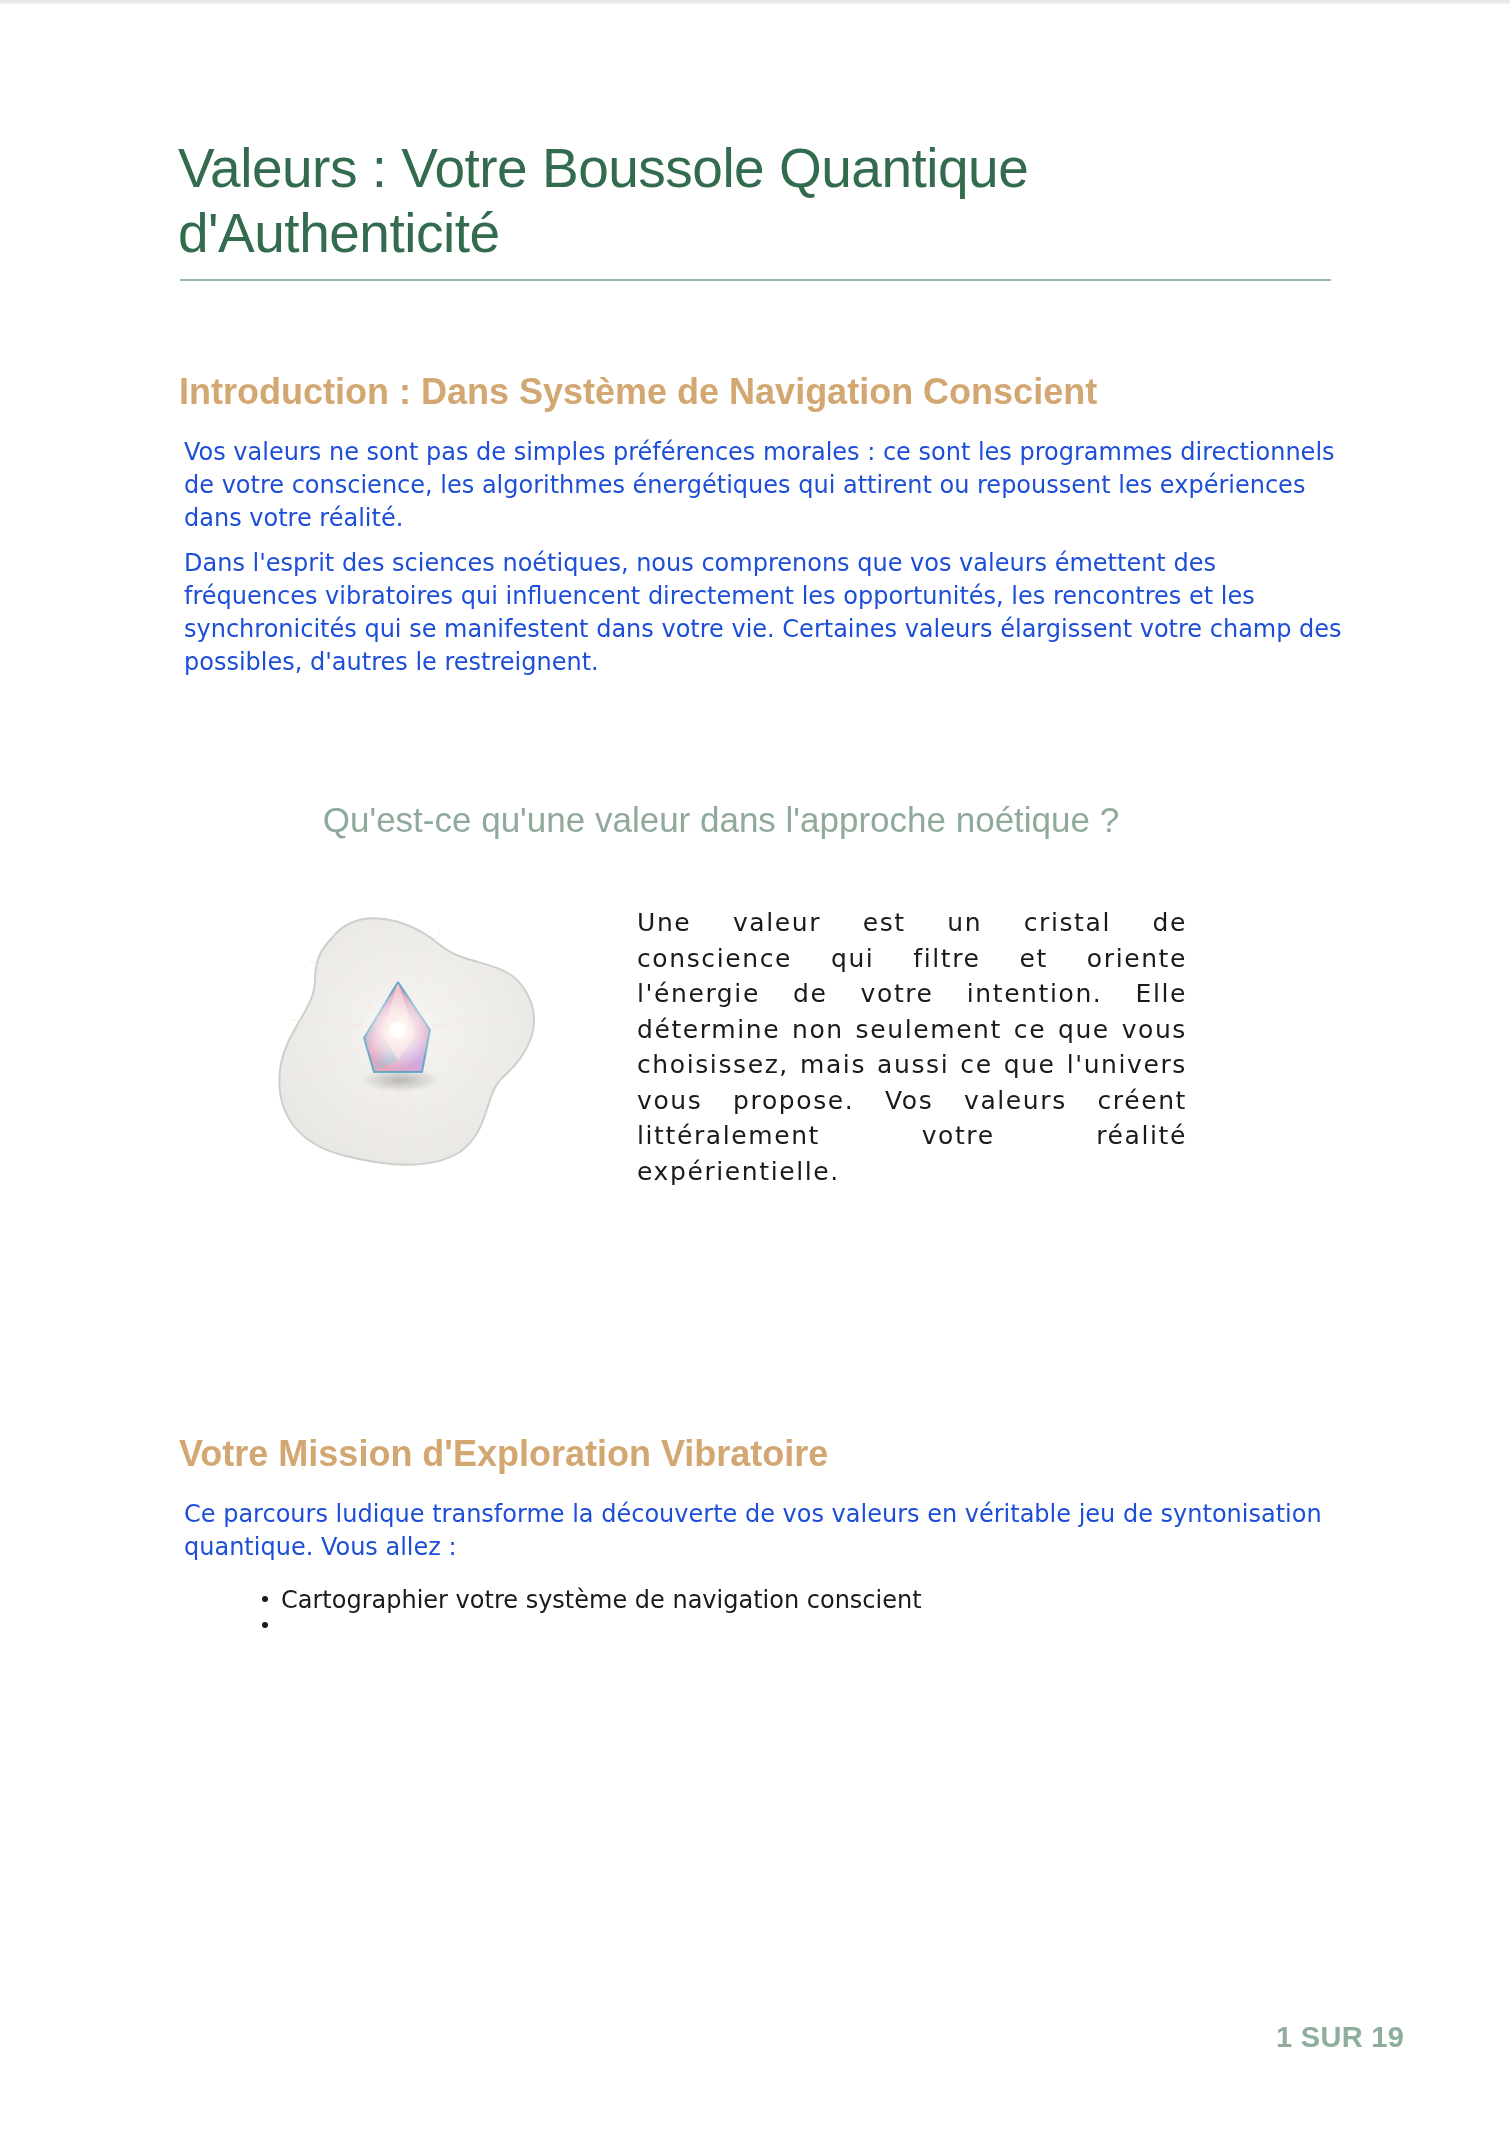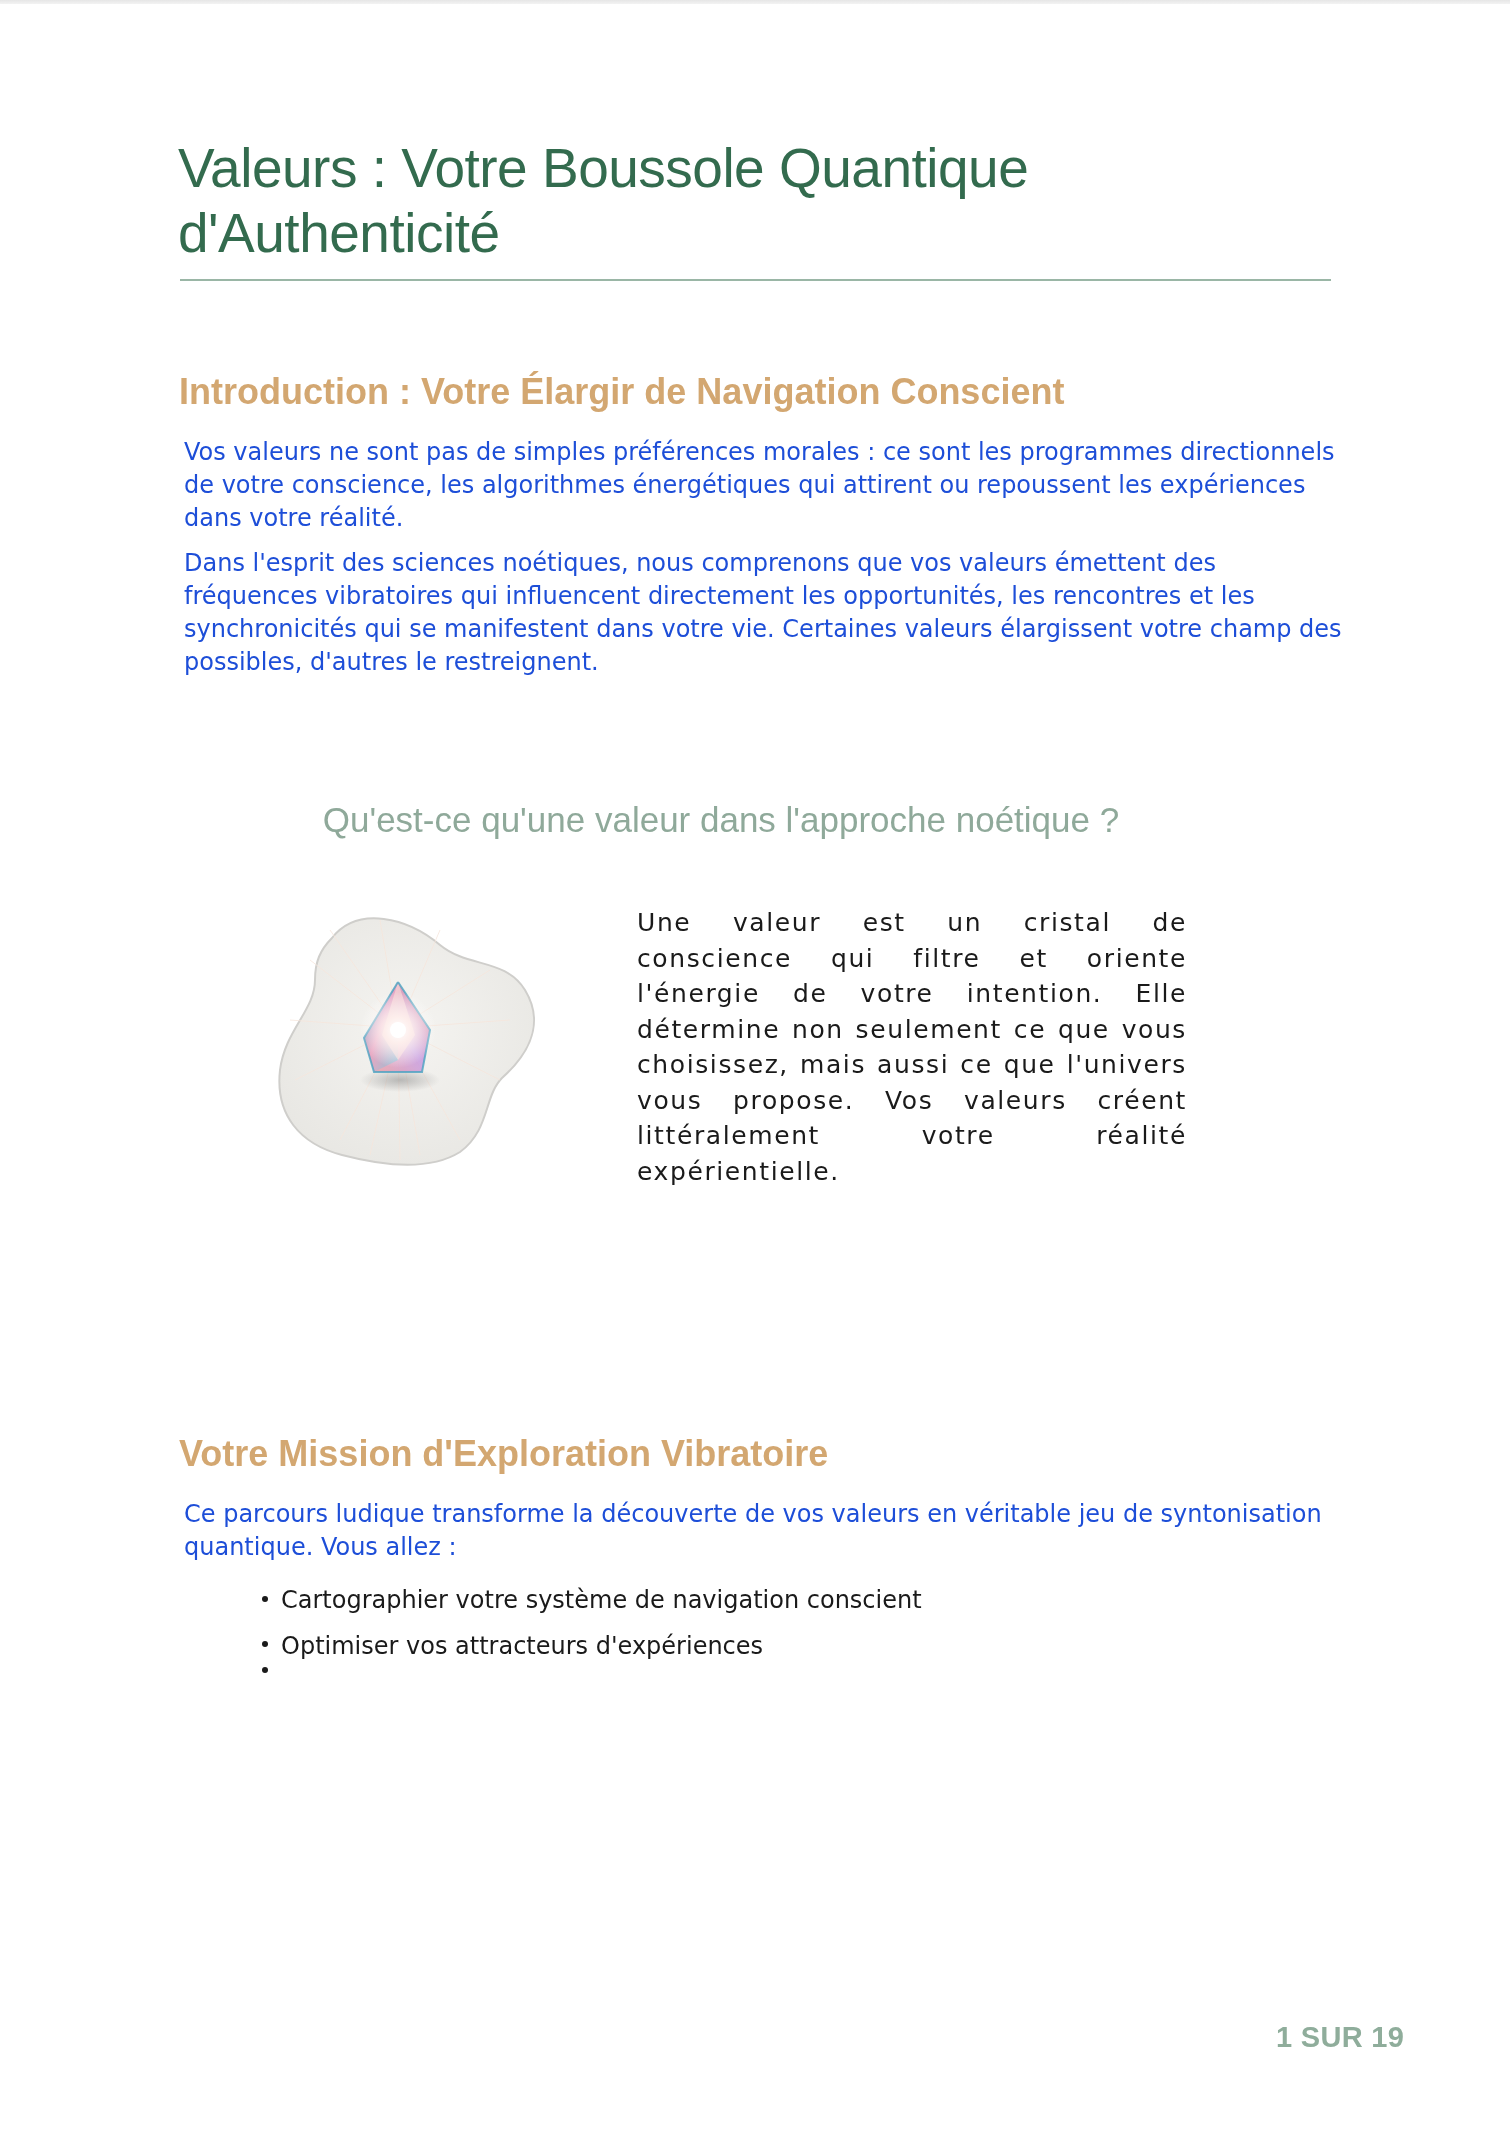--- a/index.html
+++ b/index.html
@@ -144,21 +144,21 @@
 <body>
 
 <div class="top-edge"></div>
 
 <h1 class="page-title">
   <span>Valeurs : Votre Boussole Quantique</span><br>
   <span>d'Authenticité</span>
 </h1>
 <div class="title-divider"></div>
 
-<h2 class="section-heading" style="top:370px;">Introduction : Votre Élargir de Navigation Conscient</h2>
+<h2 class="section-heading" style="top:370px;">Introduction : Dans Système de Navigation Conscient</h2>
 <p class="body-text" style="top:432px;">Vos valeurs ne sont pas de simples préférences morales : ce sont les programmes directionnels de votre conscience, les algorithmes énergétiques qui attirent ou repoussent les expériences dans votre réalité.</p>
 <p class="body-text" style="top:543px;">Dans l'esprit des sciences noétiques, nous comprenons que vos valeurs émettent des fréquences vibratoires qui influencent directement les opportunités, les rencontres et les synchronicités qui se manifestent dans votre vie. Certaines valeurs élargissent votre champ des possibles, d'autres le restreignent.</p>
 
 <h3 class="sub-heading">Qu'est-ce qu'une valeur dans l'approche noétique ?</h3>
 
 <div class="figure-wrap">
   <svg viewBox="0 0 275 275">
     <defs>
       <radialGradient id="blobFill" cx="50%" cy="45%" r="60%">
         <stop offset="0%" stop-color="#f5f4f1"></stop>
@@ -221,20 +221,16 @@
 <h2 class="section-heading" style="top:1432px;">Votre Mission d'Exploration Vibratoire</h2>
 <p class="body-text" style="top:1494px;">Ce parcours ludique transforme la découverte de vos valeurs en véritable jeu de syntonisation quantique. Vous allez :</p>
 
 <ul class="bullet-list">
   <li>
     <span class="bullet-dot"></span>
     <span>Cartographier votre système de navigation conscient</span>
   </li>
   <li>
     <span class="bullet-dot"></span>
-    <span>Optimiser vos attracteurs d'expériences</span>
-  </li>
-  <li>
-    <span class="bullet-dot"></span>
   </li>
 </ul>
 
 <div class="page-number">1 SUR 19</div>
 
 </body></html>

